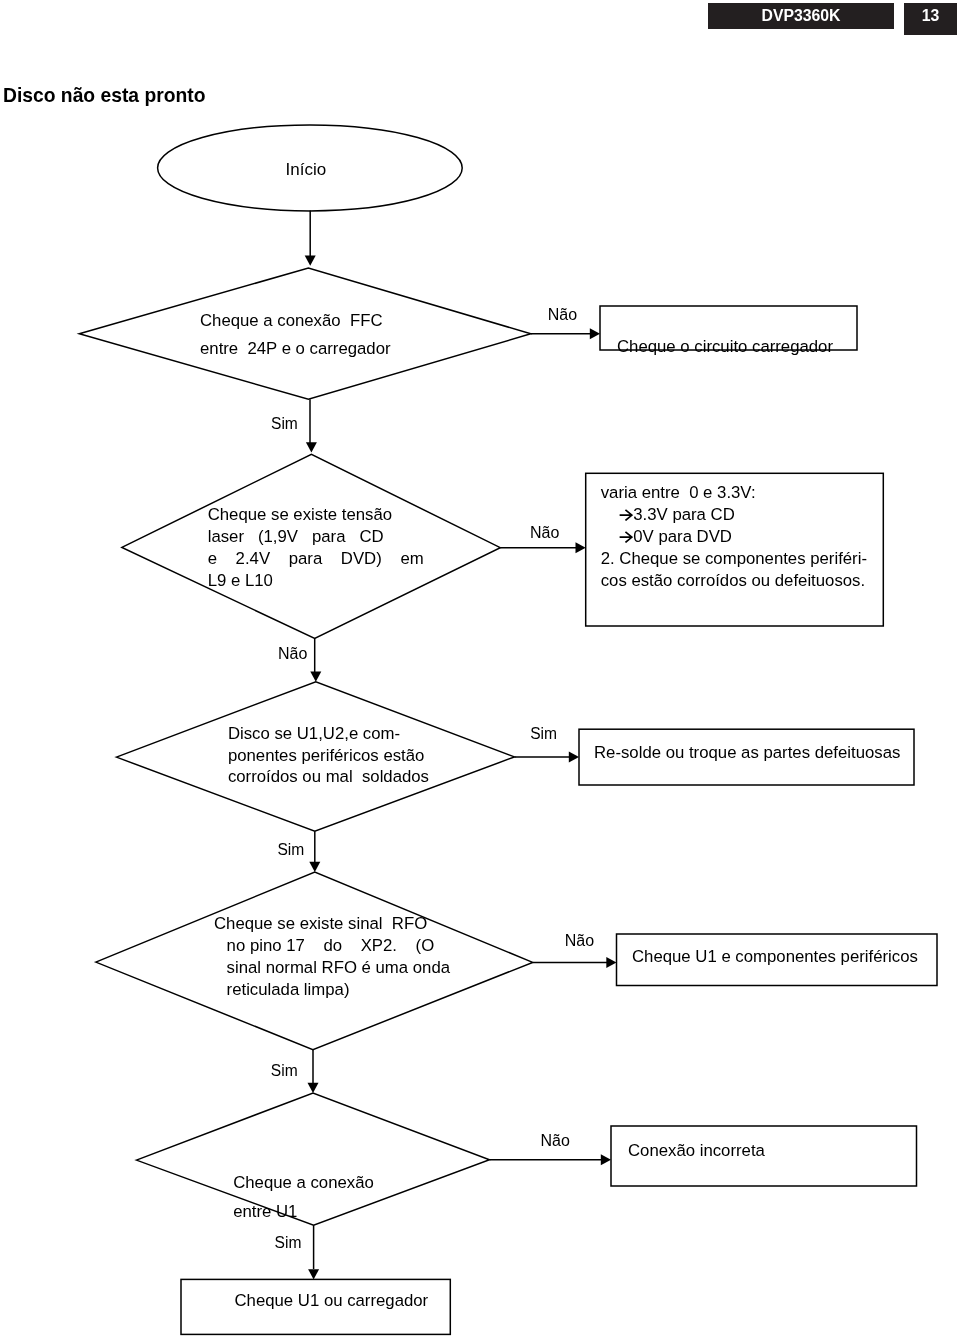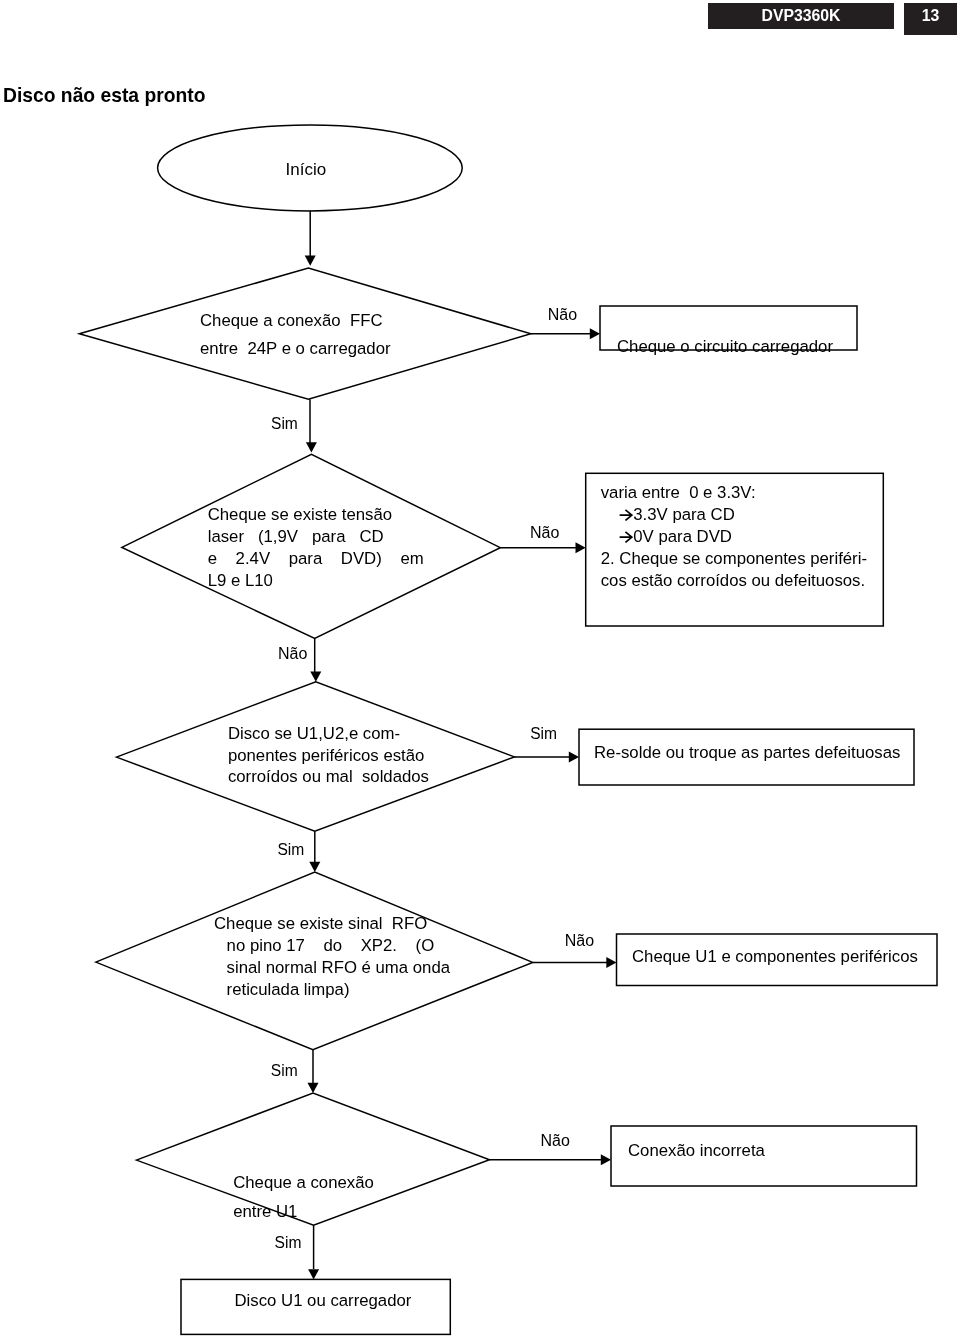--- a/index.html
+++ b/index.html
@@ -104,21 +104,21 @@
 
   <div class="tx" style="left:594px;top:742px;">Re-solde ou troque as partes defeituosas</div>
 
   <div class="tx" style="left:206px;top:913px;margin-left:8px;"><div>Cheque se existe sinal  RFO</div><div style="padding-left:12.6px">no pino 17    do    XP2.    (O</div><div style="padding-left:12.6px">sinal normal RFO é uma onda</div><div style="padding-left:12.6px">reticulada limpa)</div></div>
 
   <div class="tx" style="left:632px;top:946px;">Cheque U1 e componentes periféricos</div>
 
   <div class="tx" style="left:233.2px;top:1132px;line-height:28.7px;margin-top:37px;"><div>Cheque a conexão</div><div>entre U1</div></div>
 
   <div class="tx" style="left:628px;top:1140px;">Conexão incorreta</div>
-  <div class="tx" style="left:234.5px;top:1290px;">Disco U1 ou carregador</div>
+  <div class="tx" style="left:234.5px;top:1290px;">Cheque U1 ou carregador</div>
 
   <div class="lbl" style="left:547.7px;top:306px;">Não</div>
   <div class="lbl sim" style="left:271px;top:415px;">Sim</div>
   <div class="lbl" style="left:530px;top:524px;">Não</div>
   <div class="lbl" style="left:278px;top:644.5px;">Não</div>
   <div class="lbl sim" style="left:530.2px;top:724.7px;">Sim</div>
   <div class="lbl sim" style="left:277.4px;top:841.4px;">Sim</div>
   <div class="lbl" style="left:564.8px;top:931.5px;">Não</div>
   <div class="lbl sim" style="left:270.8px;top:1062.1px;">Sim</div>
   <div class="lbl" style="left:540.5px;top:1132px;">Não</div>

